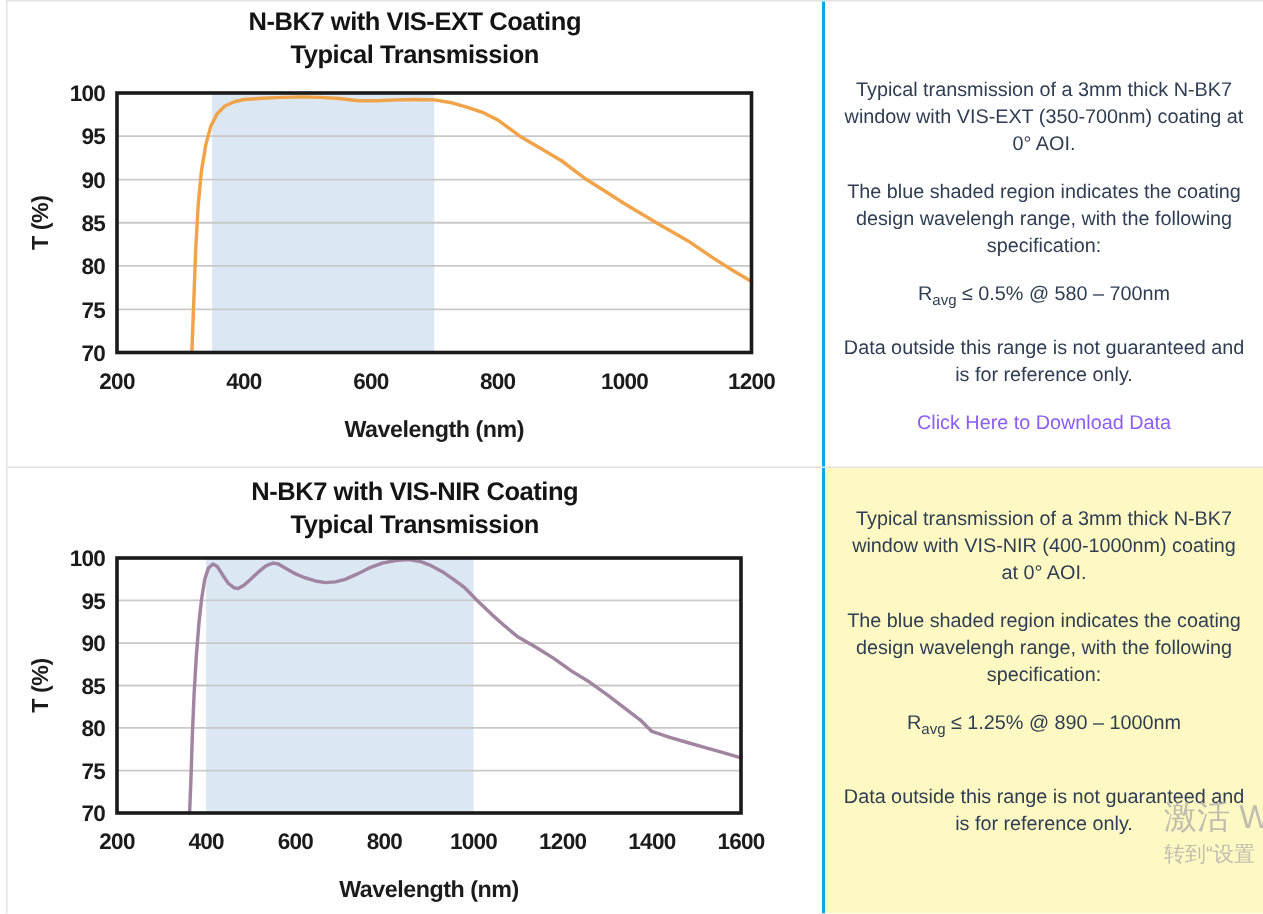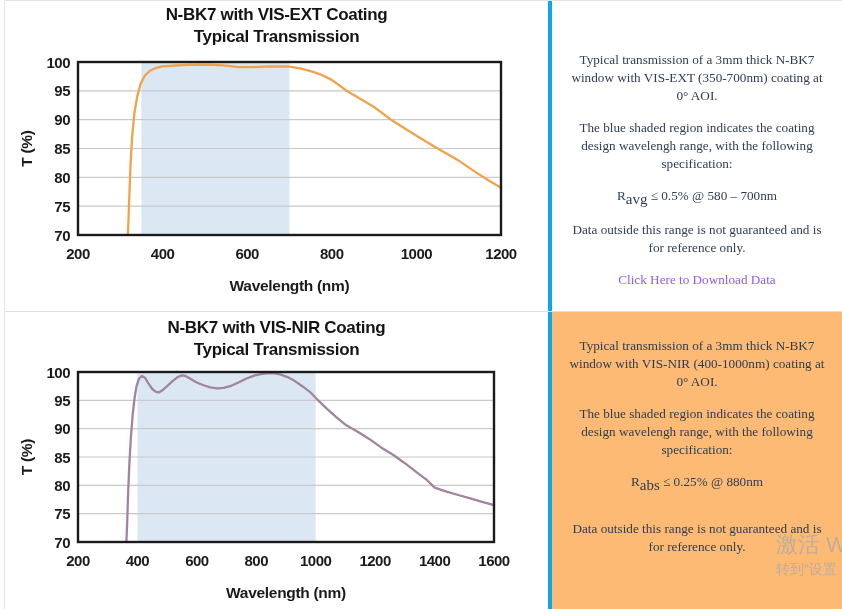--- a/index.html
+++ b/index.html
@@ -13,28 +13,28 @@
   .chart-cell { position:relative; width:543px; flex:none; }
   .chart-cell svg { position:absolute; left:0; top:0; }
   .chart-title { position:absolute; top:3px; left:0; width:100%; text-align:center;
                  font-weight:700; font-size:17px; line-height:22px; color:#141414;
                  letter-spacing:-0.3px; z-index:2; }
   .row2 .chart-title { top:5px; }
   svg text.tick { font-family:"Liberation Sans",sans-serif; font-weight:700; font-size:15px;
                   fill:#1b1b1b; letter-spacing:-0.5px; }
   svg text.axis { font-family:"Liberation Sans",sans-serif; font-weight:700; font-size:15.5px;
                   fill:#1b1b1b; letter-spacing:-0.3px; }
-  .panel { flex:1; border-left:4px solid #0ea5e9; text-align:center; color:#2e3d52;
-           font-size:13.2px; line-height:18px; padding:50px 12px 0;font-family:Liberation Serif, serif; }
-  .row2 .panel { background:#fdba74; padding-top:25px; }
+  .panel { flex:1; border-left:2px solid #0ea5e9; text-align:center; color:#2e3d52;
+           font-size:13.2px; line-height:18px; padding:50px 12px 0; }
+  .row2 .panel { background:#fef9c3; padding-top:25px; }
   .panel p { margin:0 0 14px; }
   .specs { margin:0 0 13px; }
   .row2 .specs { margin-bottom:26px; }
   .spec { line-height:17.5px; }
-  .spec sub { font-size:15px; }
+  .spec sub { font-size:10px; }
   a.dl { color:#8b5cf6; cursor:pointer; text-decoration:none; display:inline-block; }
   .watermark { position:absolute; left:776px; top:533px; color:#a9a9a9; opacity:0.75;
                z-index:5; white-space:nowrap; pointer-events:none; }
   .wm1 { font-size:22px; line-height:24px; }
   .wm2 { font-size:14px; line-height:18px; margin-top:3px; }
 </style>
 </head>
 <body>
 
 <div class="frame">
@@ -113,21 +113,21 @@
           <text class="tick" x="429.6" y="254" text-anchor="middle">1400</text>
           <text class="tick" x="489.0" y="254" text-anchor="middle">1600</text>
           <text class="axis" x="281.0" y="286" text-anchor="middle">Wavelength (nm)</text>
           <text class="axis" transform="translate(27,145.0) rotate(-90)" text-anchor="middle">T (%)</text>
         </svg>
     </div>
     <aside class="panel">
       <p>Typical transmission of a 3mm thick N-BK7 window with VIS-NIR (400-1000nm) coating at 0° AOI.</p>
       <p>The blue shaded region indicates the coating design wavelengh range, with the following specification:</p>
       <div class="specs">
-        <div class="spec"><span>R</span><sub>abs</sub><span> ≤ 0.25% @ 880nm</span></div>
+        <div class="spec"><span>R</span><sub>avg</sub><span> ≤ 1.25% @ 890 – 1000nm</span></div>
       </div>
       <p>Data outside this range is not guaranteed and is for reference only.</p>
 
     </aside>
   </section>
 
 </div>
 
 <div class="watermark">
   <div class="wm1">激活 W</div>

